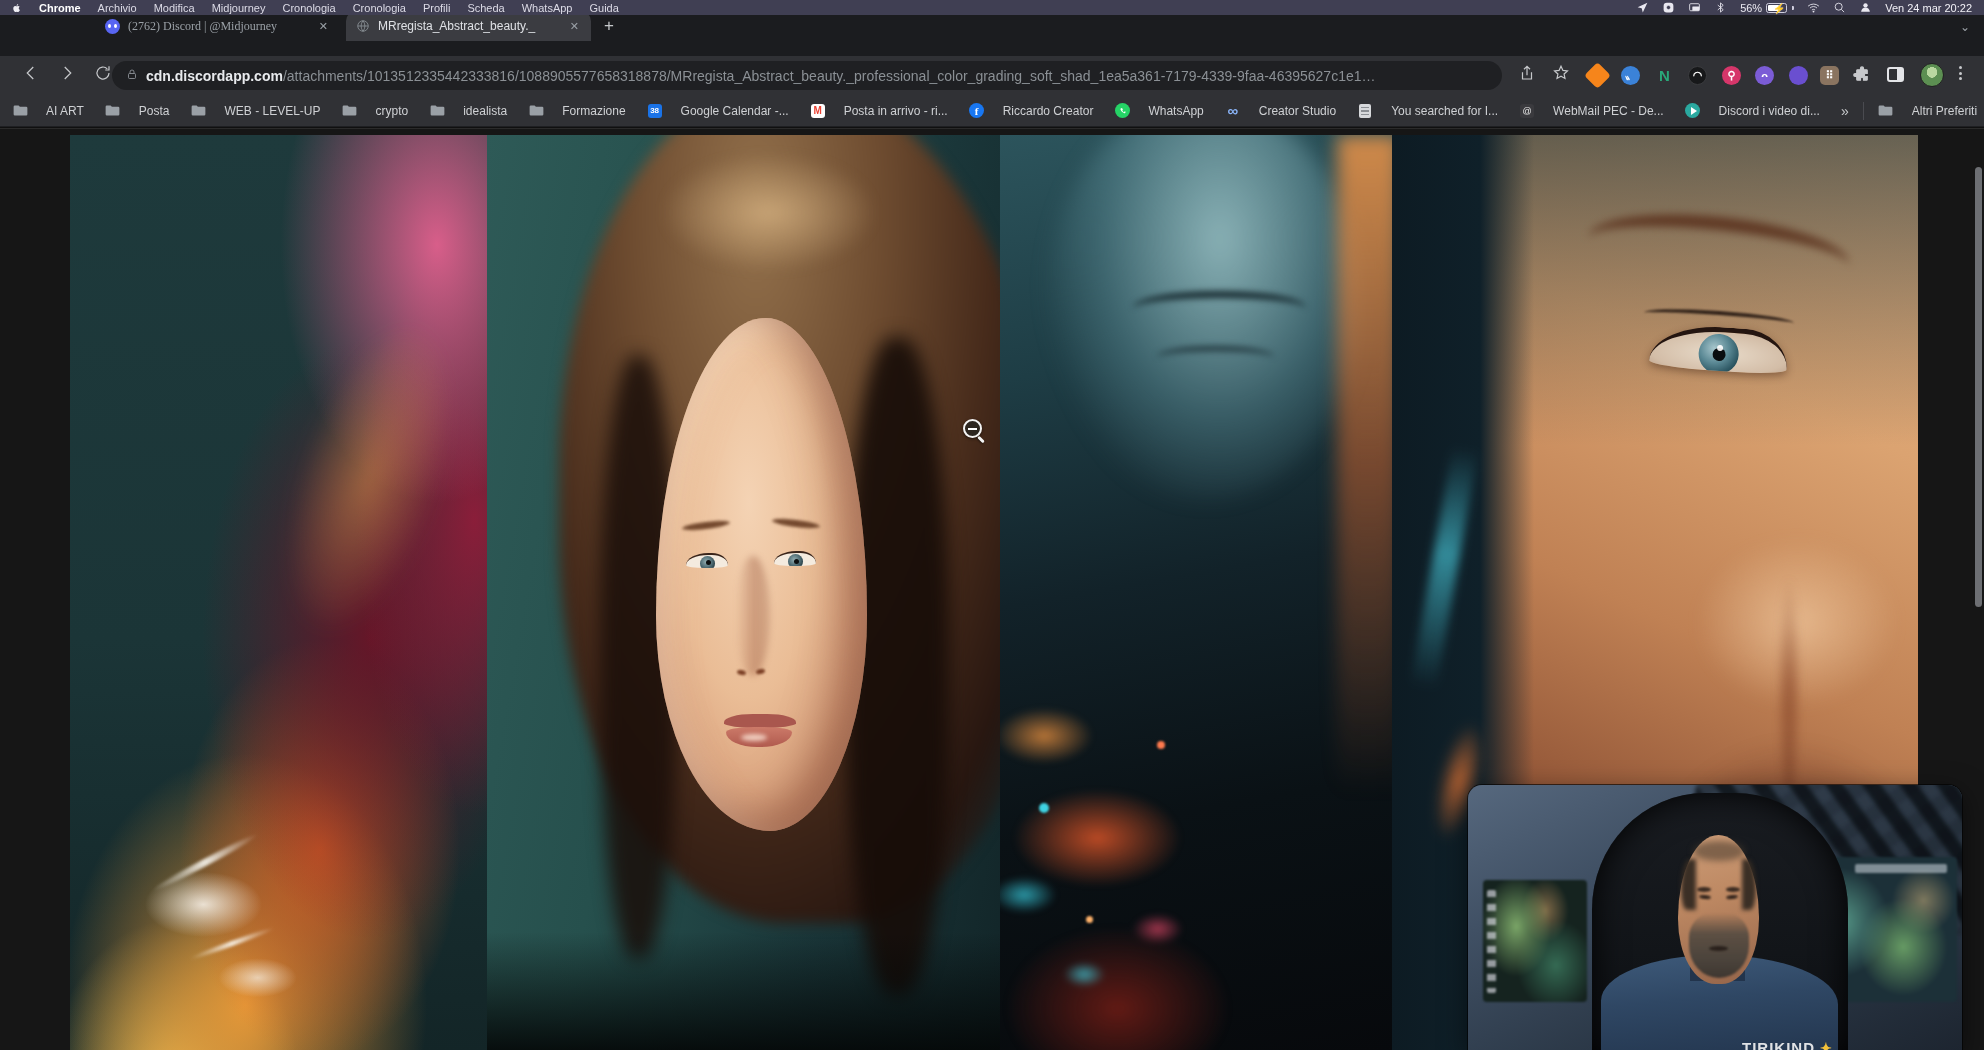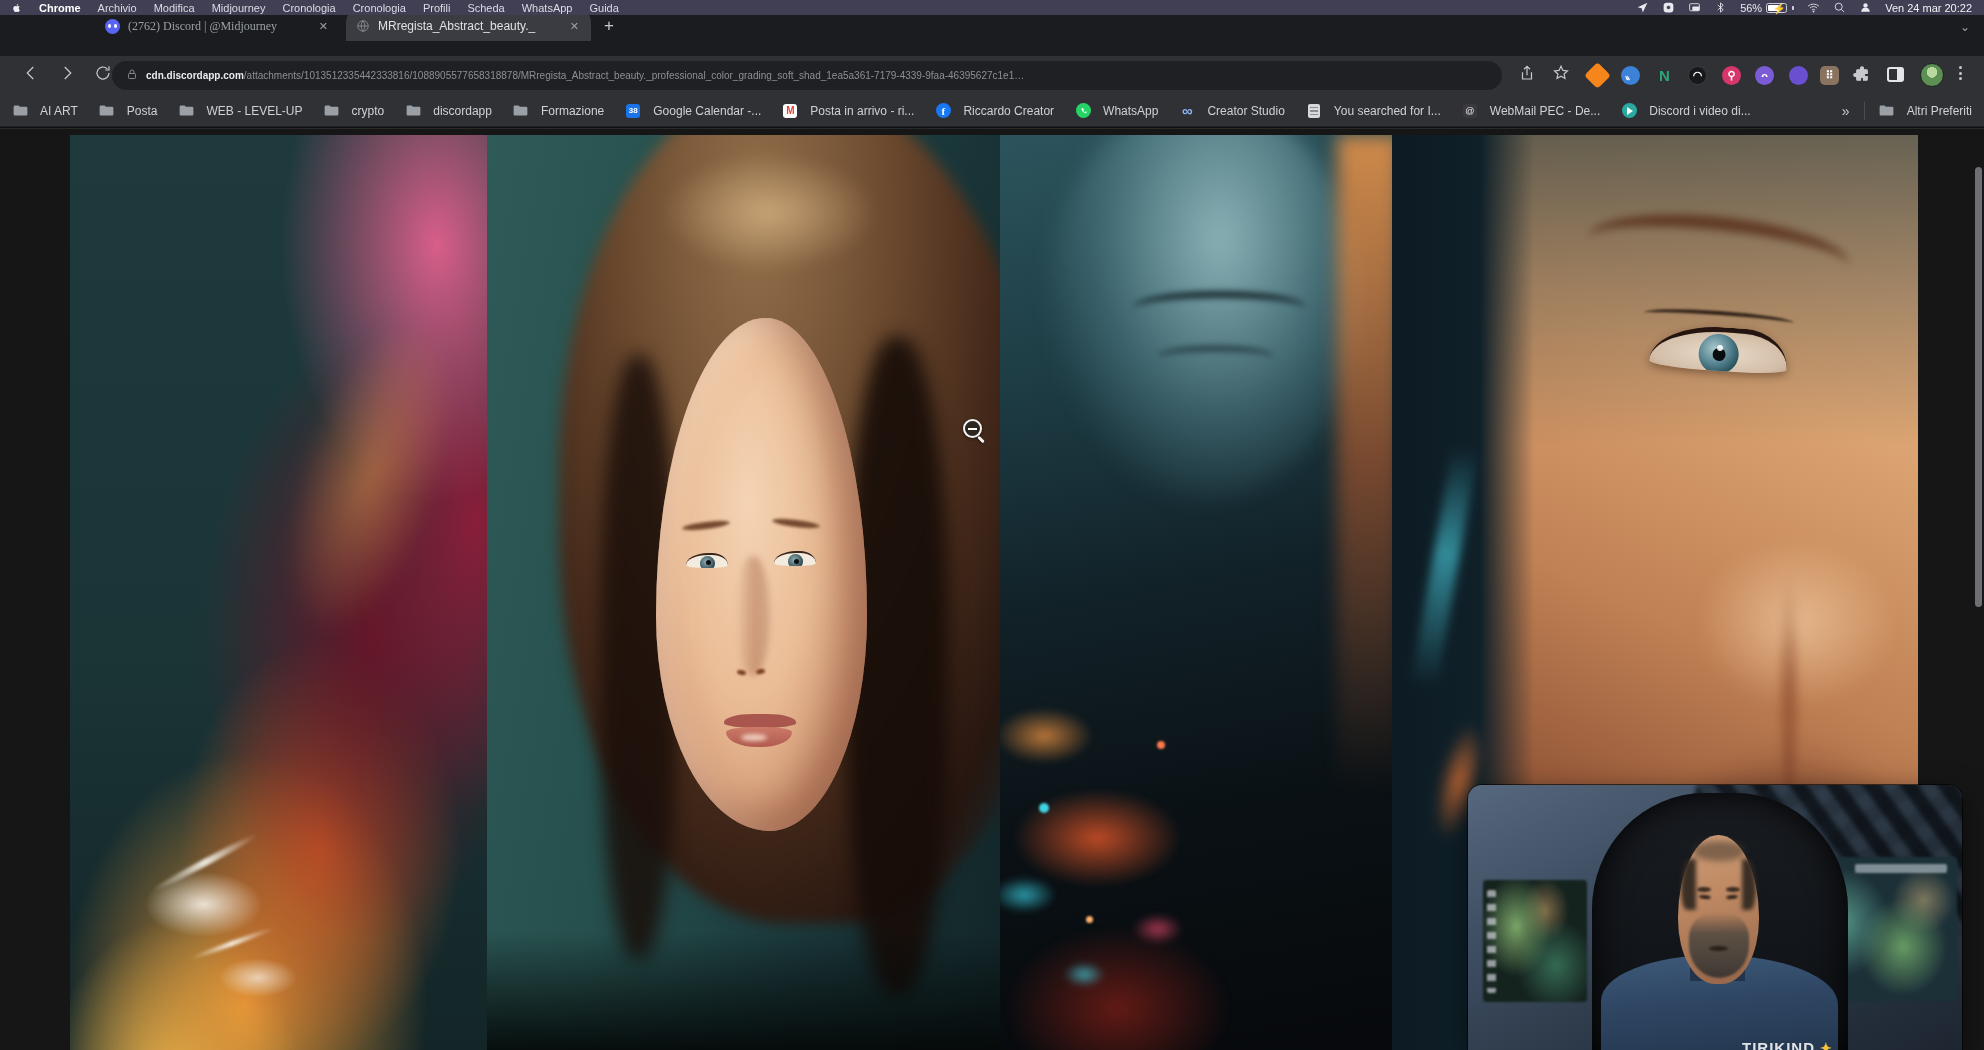--- a/index.html
+++ b/index.html
@@ -42,40 +42,40 @@
   .favicon-globe svg { width:14px; height:14px; stroke:#9aa0a6; fill:none; stroke-width:1.2; }
   .newtab-btn { position:absolute; left:604px; top:18px; color:#c7c9cc; font-size:17px; line-height:16px; }
   .tabsearch { position:absolute; right:14px; top:20px; color:#9aa0a6; font-size:12px; }
 
   .toolbar { position:absolute; top:56px; left:0; width:100%; height:39px; background:#303135; z-index:90; display:flex; align-items:center; }
   .nav-ic { position:absolute; top:64px; }
   .nav-ic svg { width:20px; height:20px; fill:none; stroke-width:2; }
   .omnibox { position:absolute; left:112px; top:61px; width:1390px; height:29px; background:#1f2023; border-radius:15px;
     display:flex; align-items:center; padding:0 14px; gap:8px; }
   .lock-ic svg { width:12px; height:13px; stroke:#9aa0a6; fill:none; stroke-width:1.6; }
-  .url { font-size:10px; white-space:nowrap; overflow:hidden; }
+  .url { font-size:14px; white-space:nowrap; overflow:hidden; }
   .url .domain { color:#e8eaed; font-weight:700; }
   .url .path { color:#8b9095; }
   .share-ic { left:1518px; top:64px; } .star-ic { left:1552px; top:64px; }
   .abs-ic { position:absolute; }
   .abs-ic svg { width:18px; height:18px; fill:none; stroke:#c7c9cc; stroke-width:1.6; }
   .ext { position:absolute; top:66px; width:19px; height:19px; border-radius:5px; display:flex; align-items:center; justify-content:center; font-size:11px; font-weight:700; color:#fff; }
   .ext-round { border-radius:50%; }
   .puzzle-ic { left:1853px; top:66px; }
   .puzzle-ic svg { width:18px; height:18px; fill:#c7c9cc; }
   .sidepanel-ic { left:1887px; top:67px; width:17px; height:15px; border:2px solid #e4e5e8; border-radius:3px; position:absolute; }
   .sidepanel-ic i { position:absolute; right:0; top:0; bottom:0; width:5px; background:#e4e5e8; }
   .avatar { position:absolute; left:1920px; top:63px; width:24px; height:24px; border-radius:50%;
     background:radial-gradient(circle at 50% 38%, #b9d8a0 0 30%, #5c8f52 31% 100%); border:1px solid #222; }
   .kebab { position:absolute; left:1957px; top:64px; display:flex; flex-direction:column; gap:2.5px; padding:2px; }
   .kebab i { width:3px; height:3px; border-radius:50%; background:#c7c9cc; }
 
   .bookmarksbar { position:absolute; top:95px; left:0; width:100%; height:32px; background:#303135; border-bottom:1px solid #1e1f22;
     display:flex; align-items:center; padding:0 12px; gap:21px; z-index:90; color:#cfd1d4; font-size:12px; }
-  .bm { display:flex; align-items:center; gap:12px; white-space:nowrap; }
+  .bm { display:flex; align-items:center; gap:18px; white-space:nowrap; }
   .bm-ic { width:16px; height:16px; display:flex; align-items:center; justify-content:center; flex:none; }
   .folder-ic svg { width:15px; height:13px; fill:#9aa0a6; }
   .ic-gcal { background:#1a73e8; border-radius:3px; color:#fff; font-size:8px; font-weight:700; width:14px; height:14px; display:flex; align-items:center; justify-content:center; }
   .ic-gmail { background:#fff; border-radius:3px; color:#ea4335; font-size:10px; font-weight:700; width:14px; height:14px; display:flex; align-items:center; justify-content:center; }
   .ic-fb { background:#1877f2; border-radius:50%; color:#fff; font-size:11px; font-weight:700; width:15px; height:15px; display:flex; align-items:center; justify-content:center; font-family:"Liberation Serif",serif; }
   .ic-wa { background:#25d366; border-radius:50%; width:15px; height:15px; display:flex; align-items:center; justify-content:center; }
   .ic-meta { color:#8ab4f8; font-size:15px; font-weight:700; }
   .ic-page { background:#d7d9dc; border-radius:2px; width:12px; height:14px; position:relative; }
   .ic-page i { position:absolute; left:2px; right:2px; height:1.5px; background:#8b8f94; }
   .ic-page i:nth-child(1){top:3px;} .ic-page i:nth-child(2){top:6.5px;} .ic-page i:nth-child(3){top:10px;}
@@ -451,21 +451,21 @@
           </svg>
         </span>
       <span>crypto</span>
     </span>
     <span class="bm">
       <span class="bm-ic folder-ic">
           <svg viewBox="0 0 24 20">
             <path d="M1 4a2 2 0 0 1 2-2h6l2 2h10a2 2 0 0 1 2 2v10a2 2 0 0 1-2 2H3a2 2 0 0 1-2-2z"></path>
           </svg>
         </span>
-      <span>discordapp</span>
+      <span>idealista</span>
     </span>
     <span class="bm">
       <span class="bm-ic folder-ic">
           <svg viewBox="0 0 24 20">
             <path d="M1 4a2 2 0 0 1 2-2h6l2 2h10a2 2 0 0 1 2 2v10a2 2 0 0 1-2 2H3a2 2 0 0 1-2-2z"></path>
           </svg>
         </span>
       <span>Formazione</span>
     </span>
     <span class="bm">

